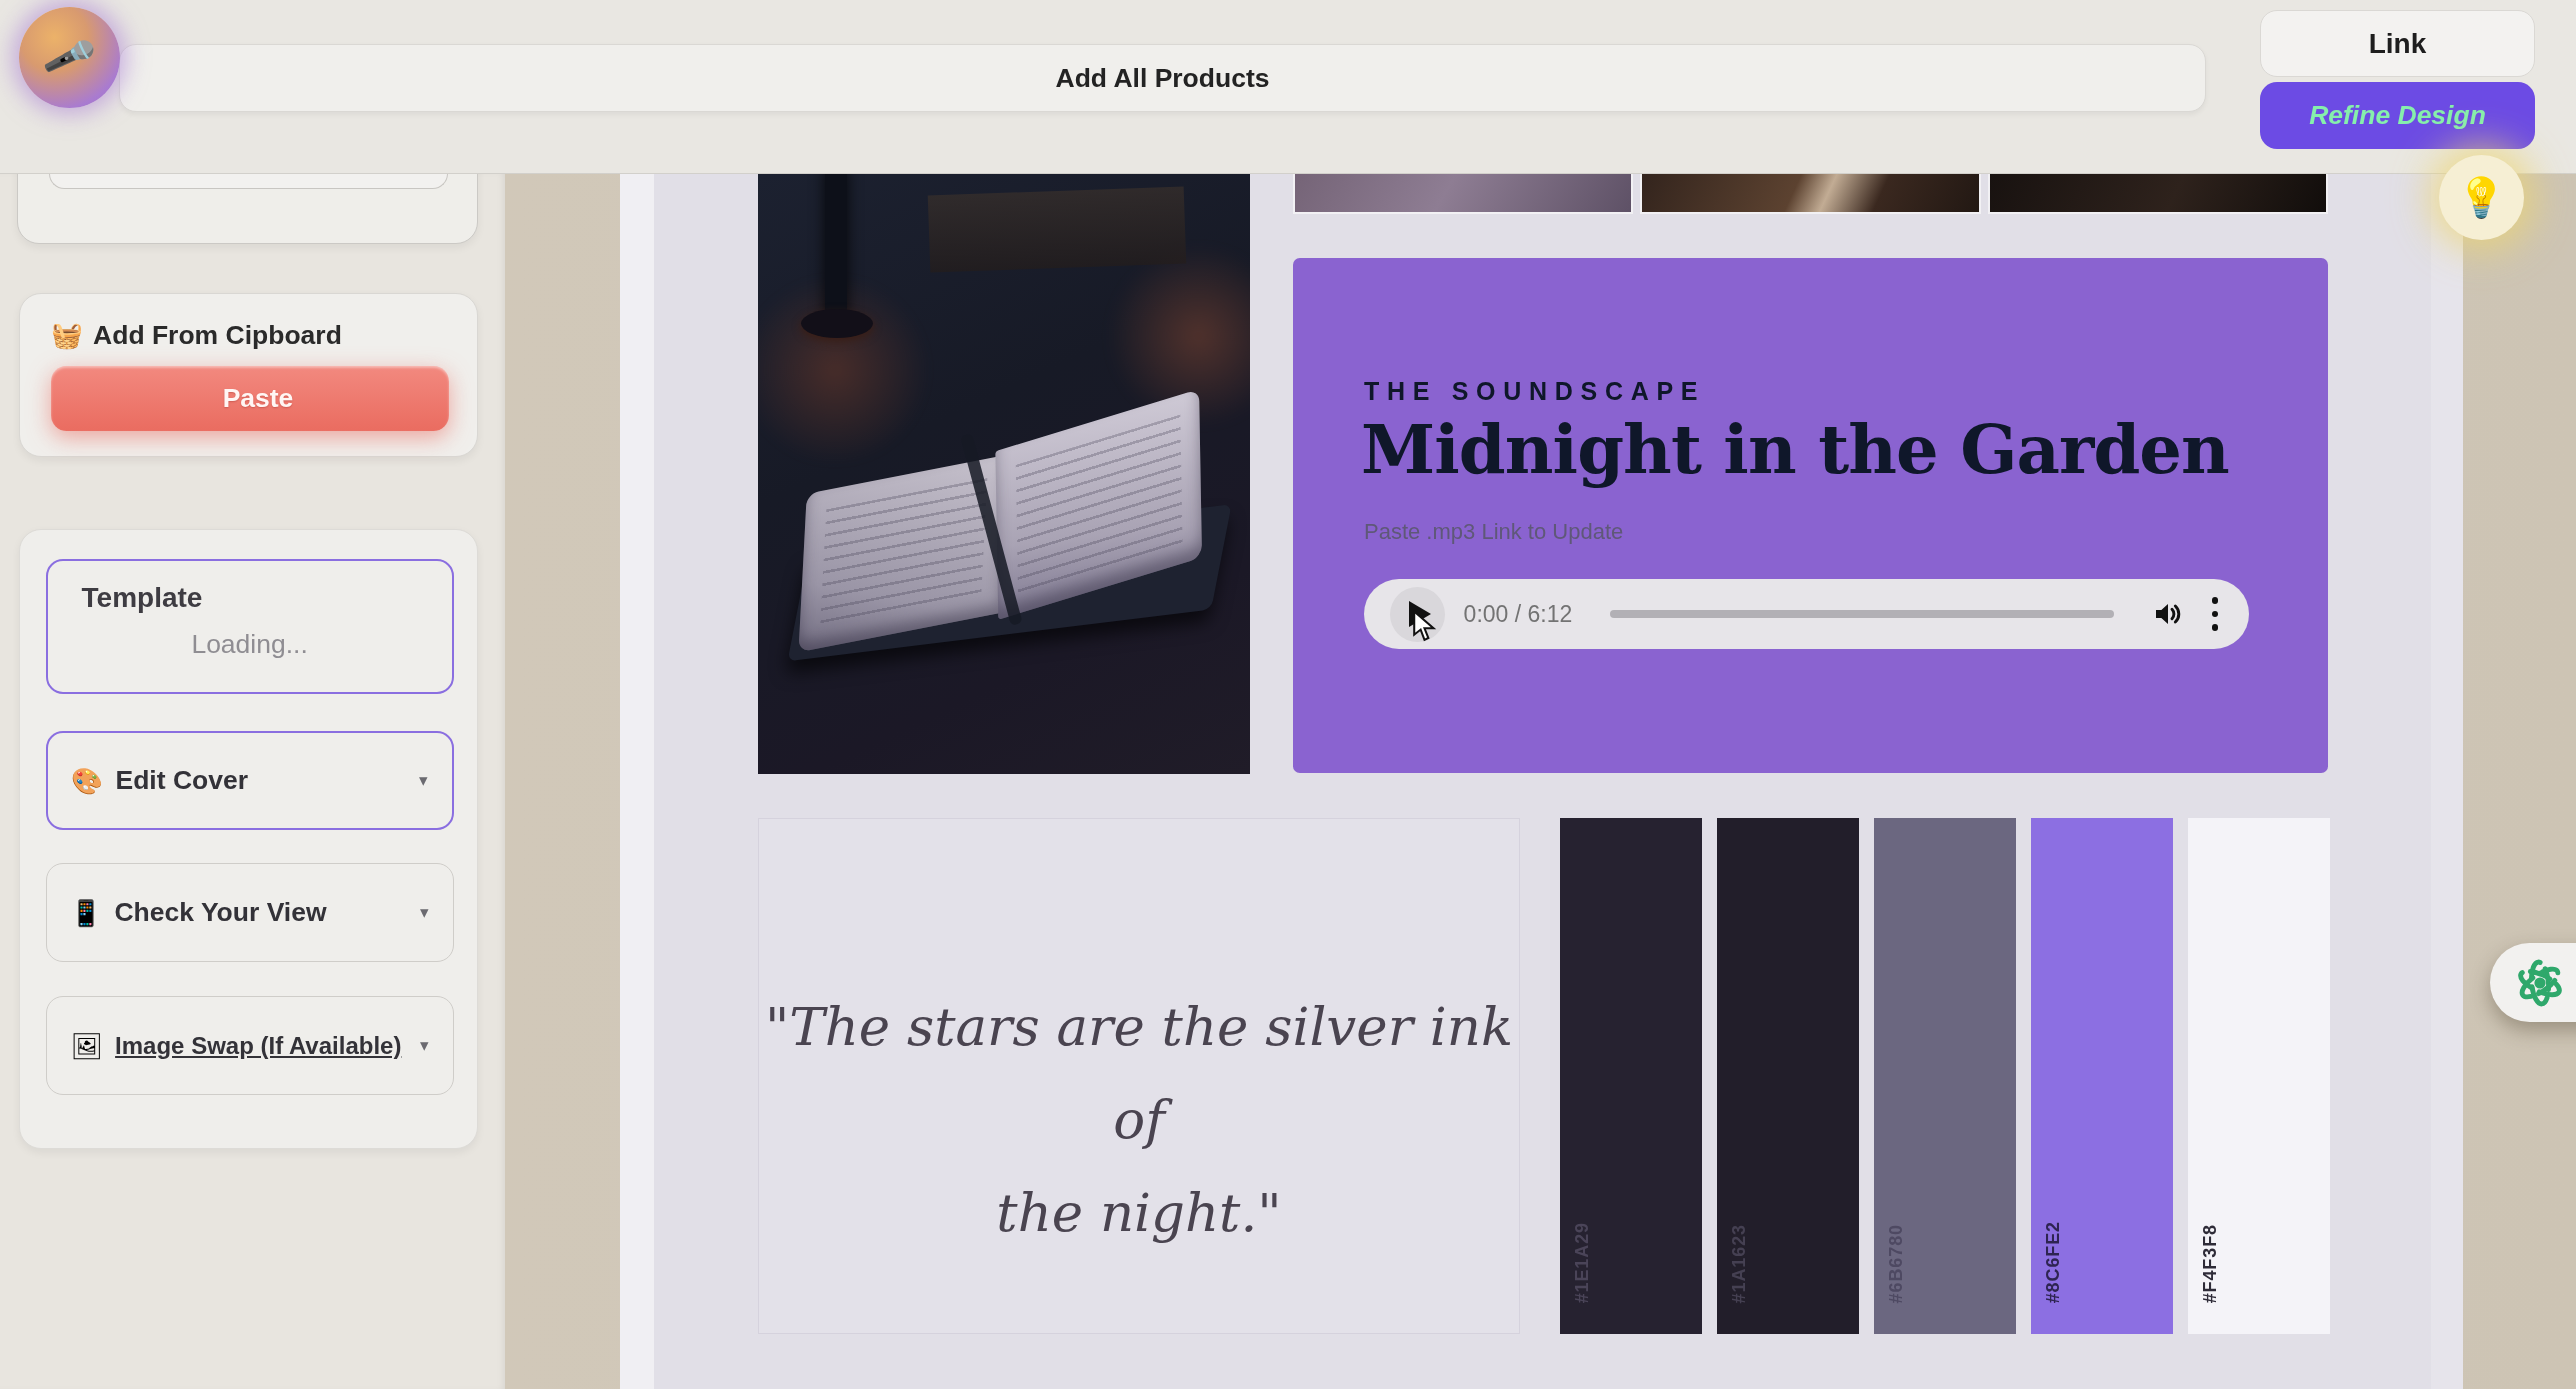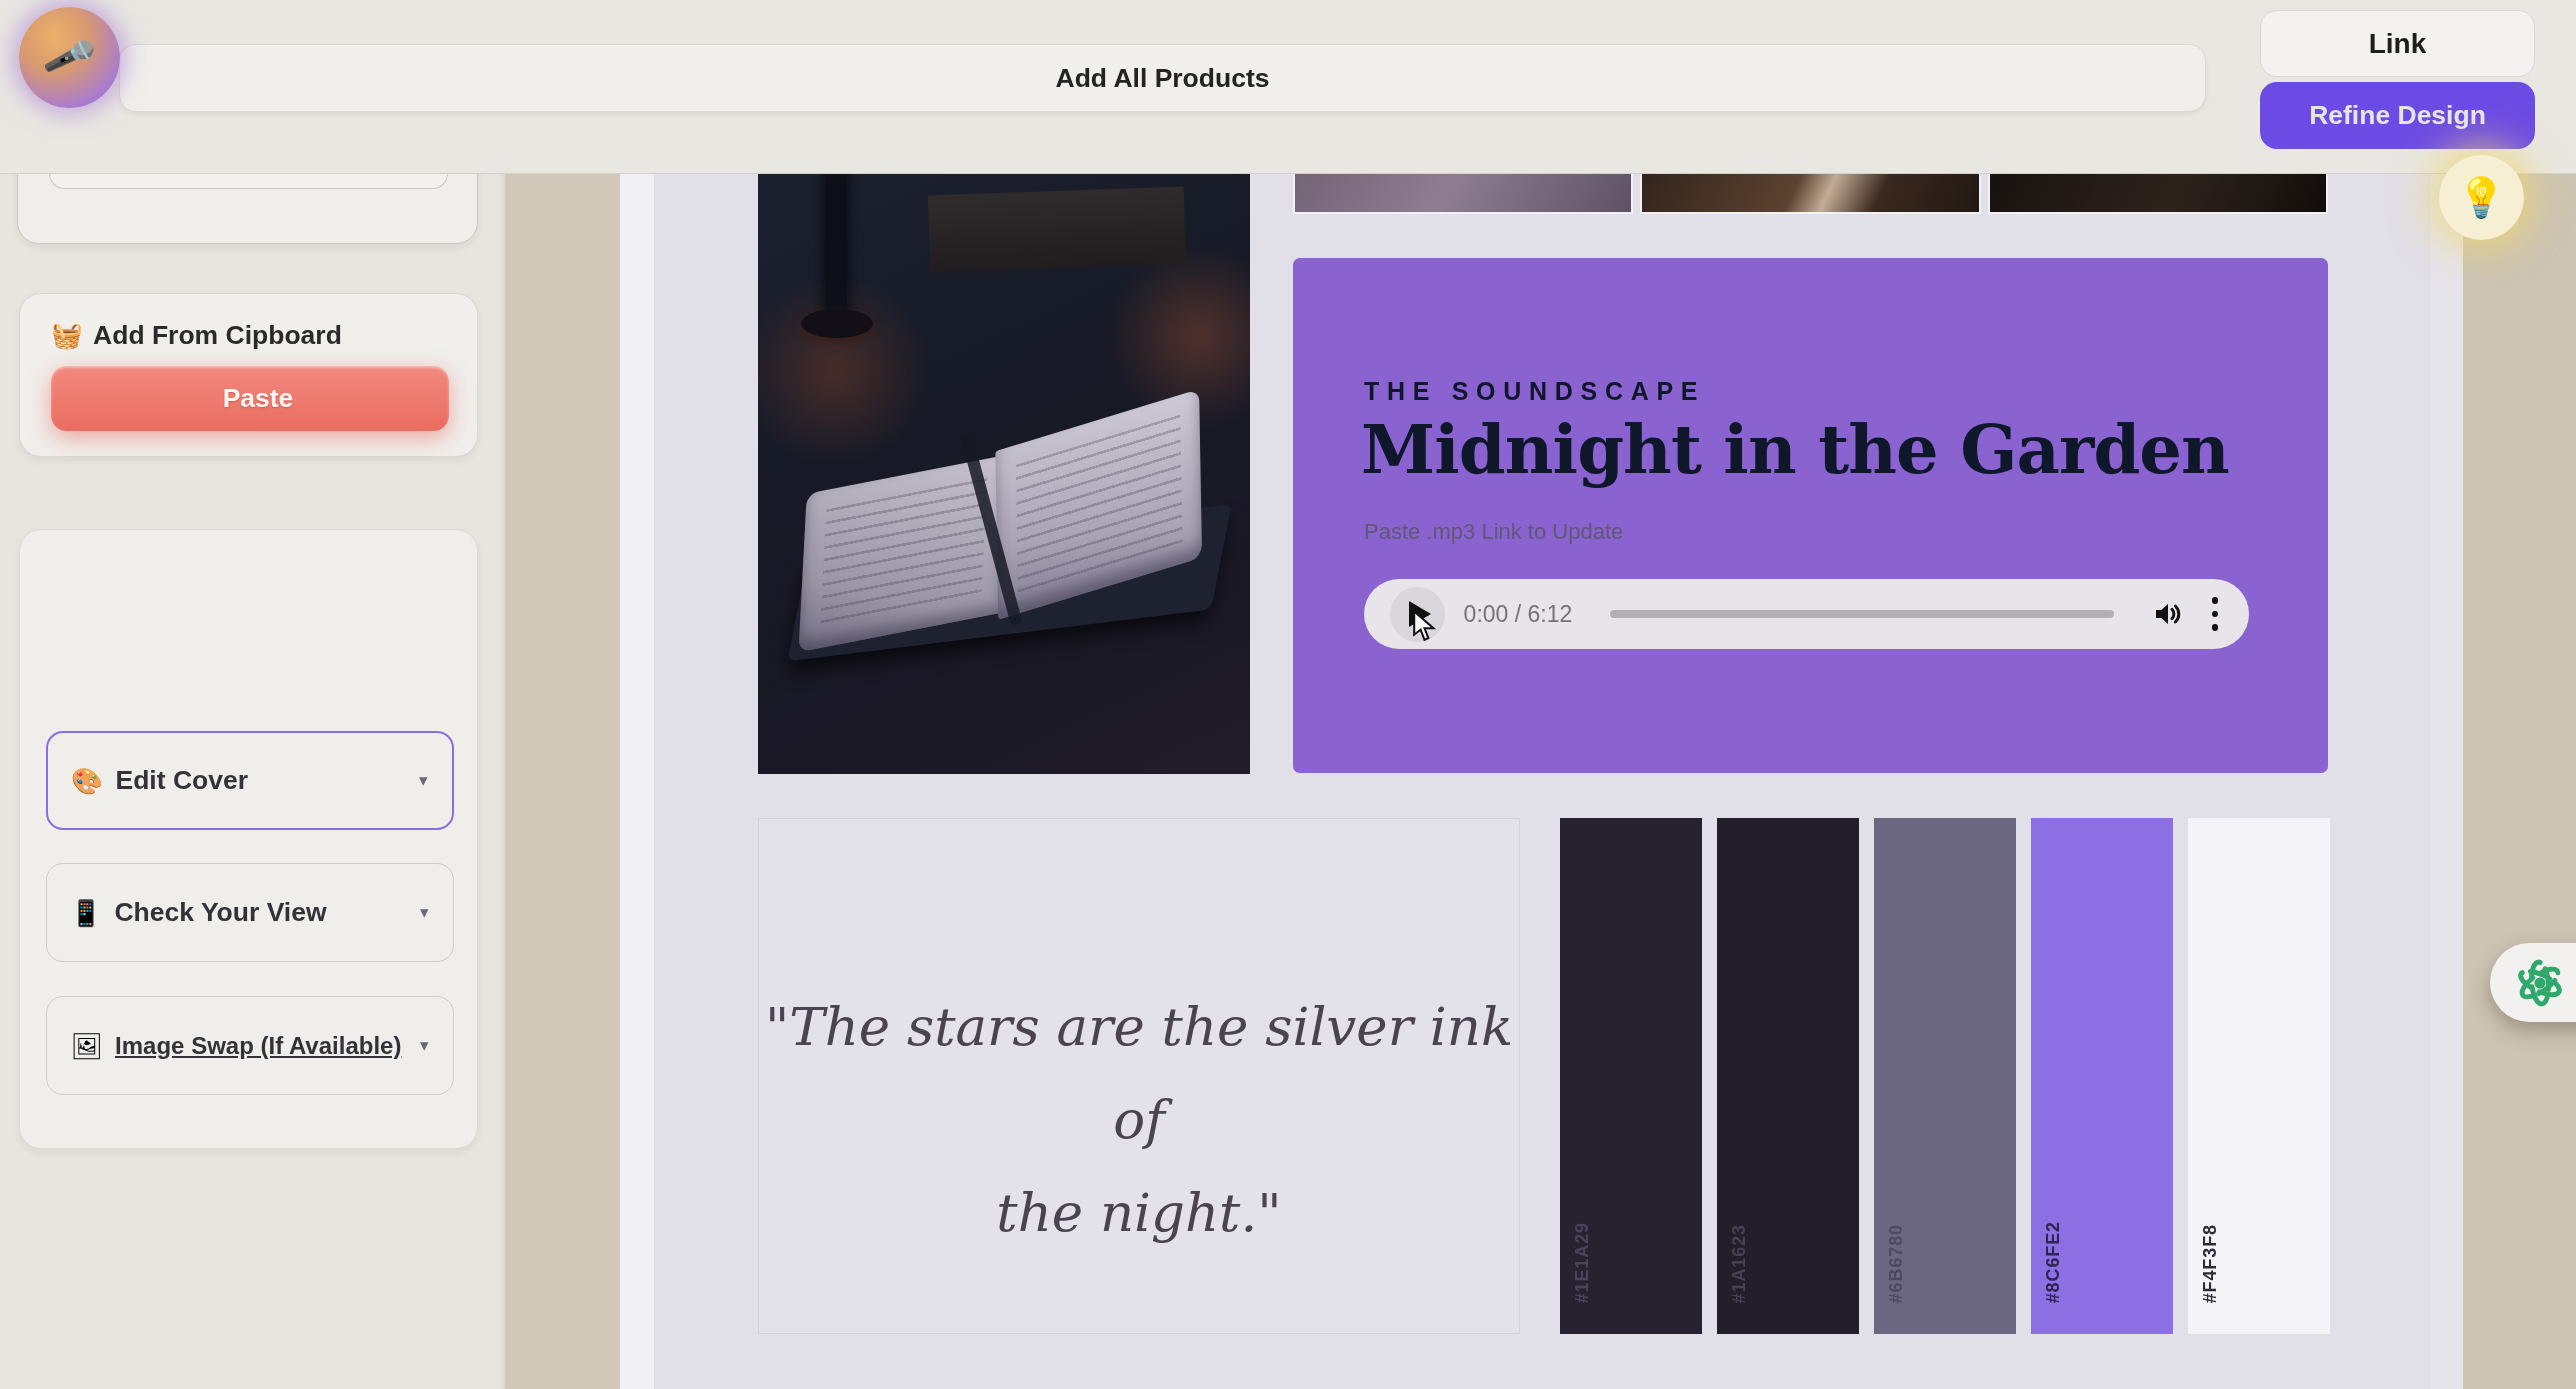--- a/index.html
+++ b/index.html
@@ -21,21 +21,21 @@
             box-shadow:0 2.6px 5.1px rgba(0,0,0,.05);
             display:flex; align-items:center; justify-content:center;
             font-size:26.5px; font-weight:bold; color:#232323; cursor:pointer; }
   .save-btn { position:absolute; left:2260px; top:10.2px; width:275px; height:67px;
             background:#F3F2F0; border:1.7px solid #DAD8D4; border-radius:17px;
             display:flex; align-items:center; justify-content:center;
             font-size:28px; font-weight:bold; color:#1E1E1E; cursor:pointer; }
   .refine-btn { position:absolute; left:2260px; top:82px; width:275px; height:67px;
             background:#6C4BE4; border-radius:17px;
             display:flex; align-items:center; justify-content:center;
-            font-size:26.5px; font-weight:bold; color:#e5e5e5; cursor:pointer; }
+            font-size:26.5px; font-weight:bold; color:#86efac; cursor:pointer;font-style:italic; }
 
   
   .bulb-fab { position:absolute; left:2439px; top:155px; width:85px; height:85px; border-radius:50%;
             background:#F6EFD4; box-shadow:0 0 38px 10.2px rgba(238,214,112,.75);
             display:flex; align-items:center; justify-content:center; font-size:39px;
             z-index:40; cursor:pointer; }
   .atom-fab { position:absolute; left:2490px; top:943px; width:128px; height:79px;
             background:#F2F1EF; border-radius:40px 0 0 40px;
             box-shadow:0 8.5px 20.5px rgba(60,50,30,.35);
             display:flex; align-items:center; padding-left:22px; z-index:40; cursor:pointer; }
@@ -248,20 +248,24 @@
 
     <div class="side-card clip-card">
       <div class="clip-head">
         <span class="emoji">🧺</span>
         <span>Add From Cipboard</span>
       </div>
       <div class="paste-btn">Paste</div>
     </div>
 
     <div class="side-card tools-card">
+      <div class="tool-box t-template">
+        <div class="t-title">Template</div>
+        <div class="t-loading">Loading...</div>
+      </div>
 
       <div class="tool-box t-edit">
         <div class="tool-row">
           <span class="emoji">🎨</span>
           <span class="label">Edit Cover</span>
           <span class="caret">▾</span>
         </div>
       </div>
 
       <div class="tool-box t-check">

